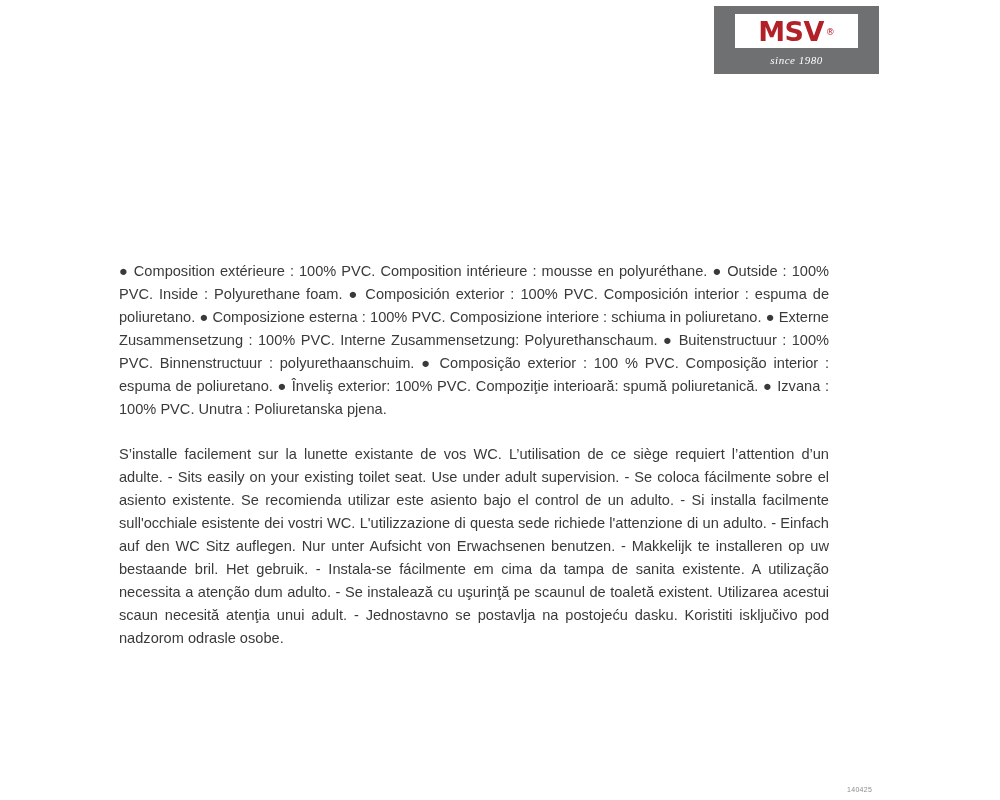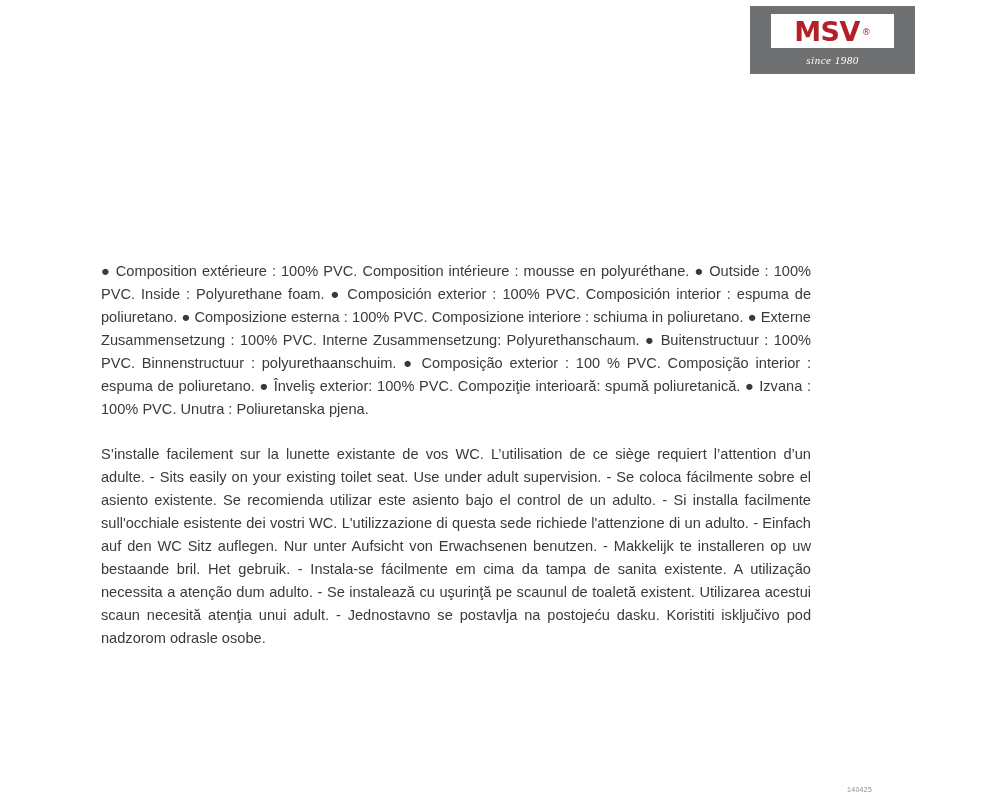--- a/index.html
+++ b/index.html
@@ -27,21 +27,20 @@
     position: absolute;
     top: 6px;
     left: 714px;
     width: 165px;
     height: 68px;
     background: #6e7072;
     display: flex;
     flex-direction: column;
     align-items: center;
     justify-content: center;
-    margin-left: 36px;
   }
   .logo-inner {
     background: #ffffff;
     width: 123px;
     height: 34px;
     display: flex;
     align-items: center;
     justify-content: center;
     position: relative;
   }
@@ -80,21 +79,21 @@
     font-weight: normal;
     font-size: 35px;
     letter-spacing: 2.2px;
     color: #58585a;
     white-space: nowrap;
   }
 
   
   .para {
     position: absolute;
-    left: 101px;
+    left: 119px;
     width: 710px;
     font-family: "Liberation Sans", sans-serif;
     font-size: 14.6px;
     line-height: 23px;
     color: #3a3a3a;
     text-align: justify;
   }
   .para-materials { top: 260px; }
   .para-usage { top: 443px; }
 

